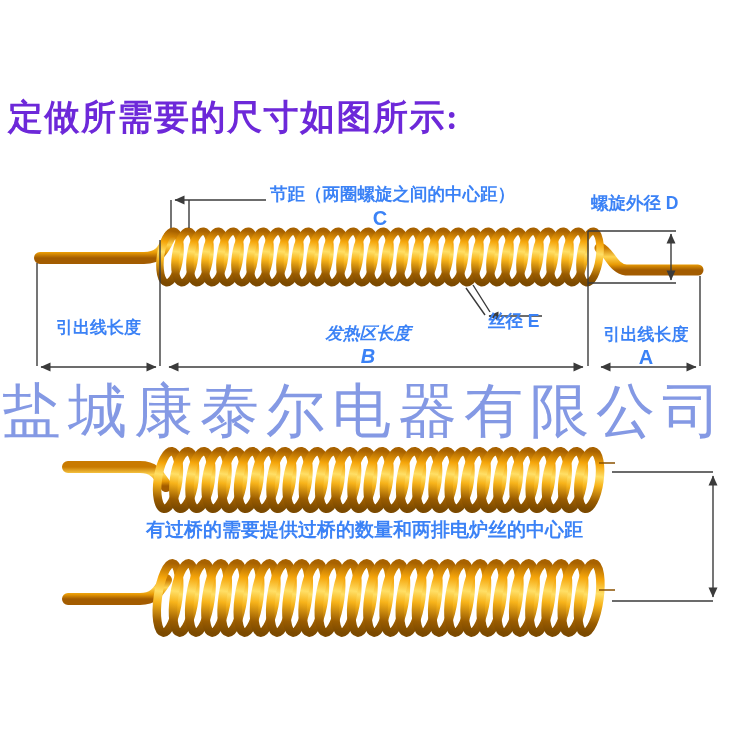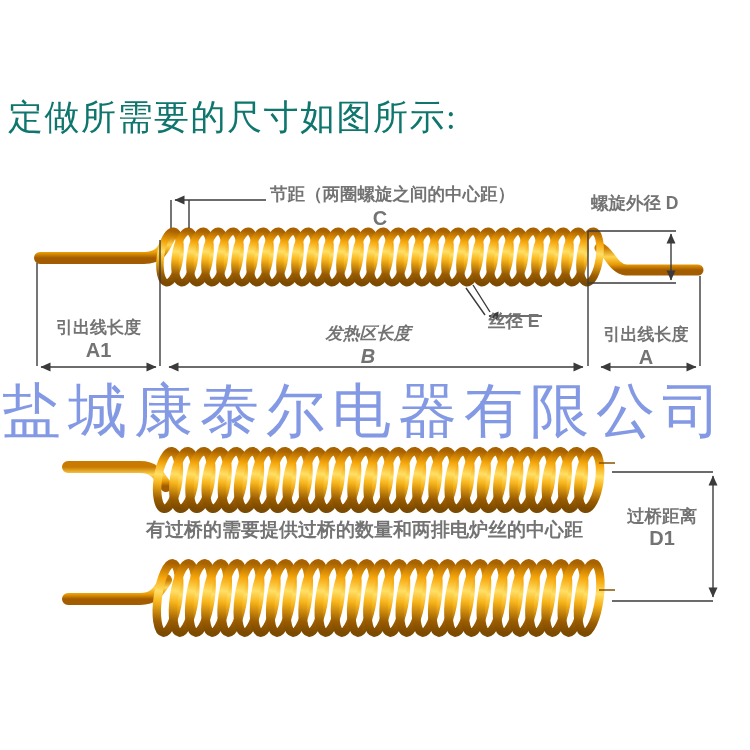--- a/index.html
+++ b/index.html
@@ -1,21 +1,21 @@
 <!DOCTYPE html>
 <html><head>
 <meta charset="utf-8">
 <style>
   html,body{margin:0;padding:0;background:#ffffff;}
   #page{position:relative;width:750px;height:750px;background:#ffffff;overflow:hidden;
         font-family:"Liberation Sans","DejaVu Sans",sans-serif;}
   #title{position:absolute;left:8px;top:94px;font-family:"Liberation Serif","DejaVu Serif",serif;
-         font-size:35px;color:#0f766e;letter-spacing:1.5px;white-space:nowrap;}
+         font-size:35px;color:#6d28d9;letter-spacing:1.5px;white-space:nowrap;font-weight:bold;}
   #diagram-svg{position:absolute;left:0;top:0;z-index:1;}
-  .red-label{position:absolute;z-index:4;color:#737373;font-weight:bold;line-height:1.1;
+  .red-label{position:absolute;z-index:4;color:#3b82f6;font-weight:bold;line-height:1.1;
              text-align:center;}
   .red-label .ln{display:block;}
   .letter{display:block;font-size:20px;margin-top:1px;letter-spacing:0;}
   #pitch-label{left:270px;top:185px;width:262px;font-size:17.5px;text-align:left;white-space:nowrap;}
   #pitch-letter{left:330px;top:207px;width:100px;font-size:20px;}
   #outer-dia-label{left:591px;top:194px;font-size:17.5px;white-space:nowrap;text-align:center;}
   #lead-left-label{left:36px;top:319px;width:125px;font-size:17px;}
   #heating-label{left:297px;top:325px;width:142px;font-size:17px;font-style:italic;}
   #wire-dia-label{left:488px;top:312px;font-size:17.5px;white-space:nowrap;text-align:center;}
   #lead-right-label{left:596px;top:326px;width:100px;font-size:17px;}
@@ -186,37 +186,32 @@
     </g>
   </svg>
 
   <div id="pitch-label" class="red-label">节距（两圈螺旋之间的中心距）</div>
   <div id="pitch-letter" class="red-label">C</div>
 
   <div id="outer-dia-label" class="red-label">螺旋外径 D</div>
 
   <div id="lead-left-label" class="red-label">
     <span class="ln">引出线长度</span>
-    <span class="letter">A1</span>
   </div>
 
   <div id="heating-label" class="red-label">
     <span class="ln">发热区长度</span>
     <span class="letter">B</span>
   </div>
 
   <div id="wire-dia-label" class="red-label">丝径 E</div>
 
   <div id="lead-right-label" class="red-label">
     <span class="ln">引出线长度</span>
     <span class="letter">A</span>
   </div>
 
   <div id="bridge-note" class="red-label">有过桥的需要提供过桥的数量和两排电炉丝的中心距</div>
 
-  <div id="bridge-dist-label" class="red-label">
-    <span class="ln">过桥距离</span>
-    <span class="letter">D1</span>
-  </div>
 
   <div id="watermark">盐城康泰尔电器有限公司</div>
 
 </div>
 
 </body></html>

